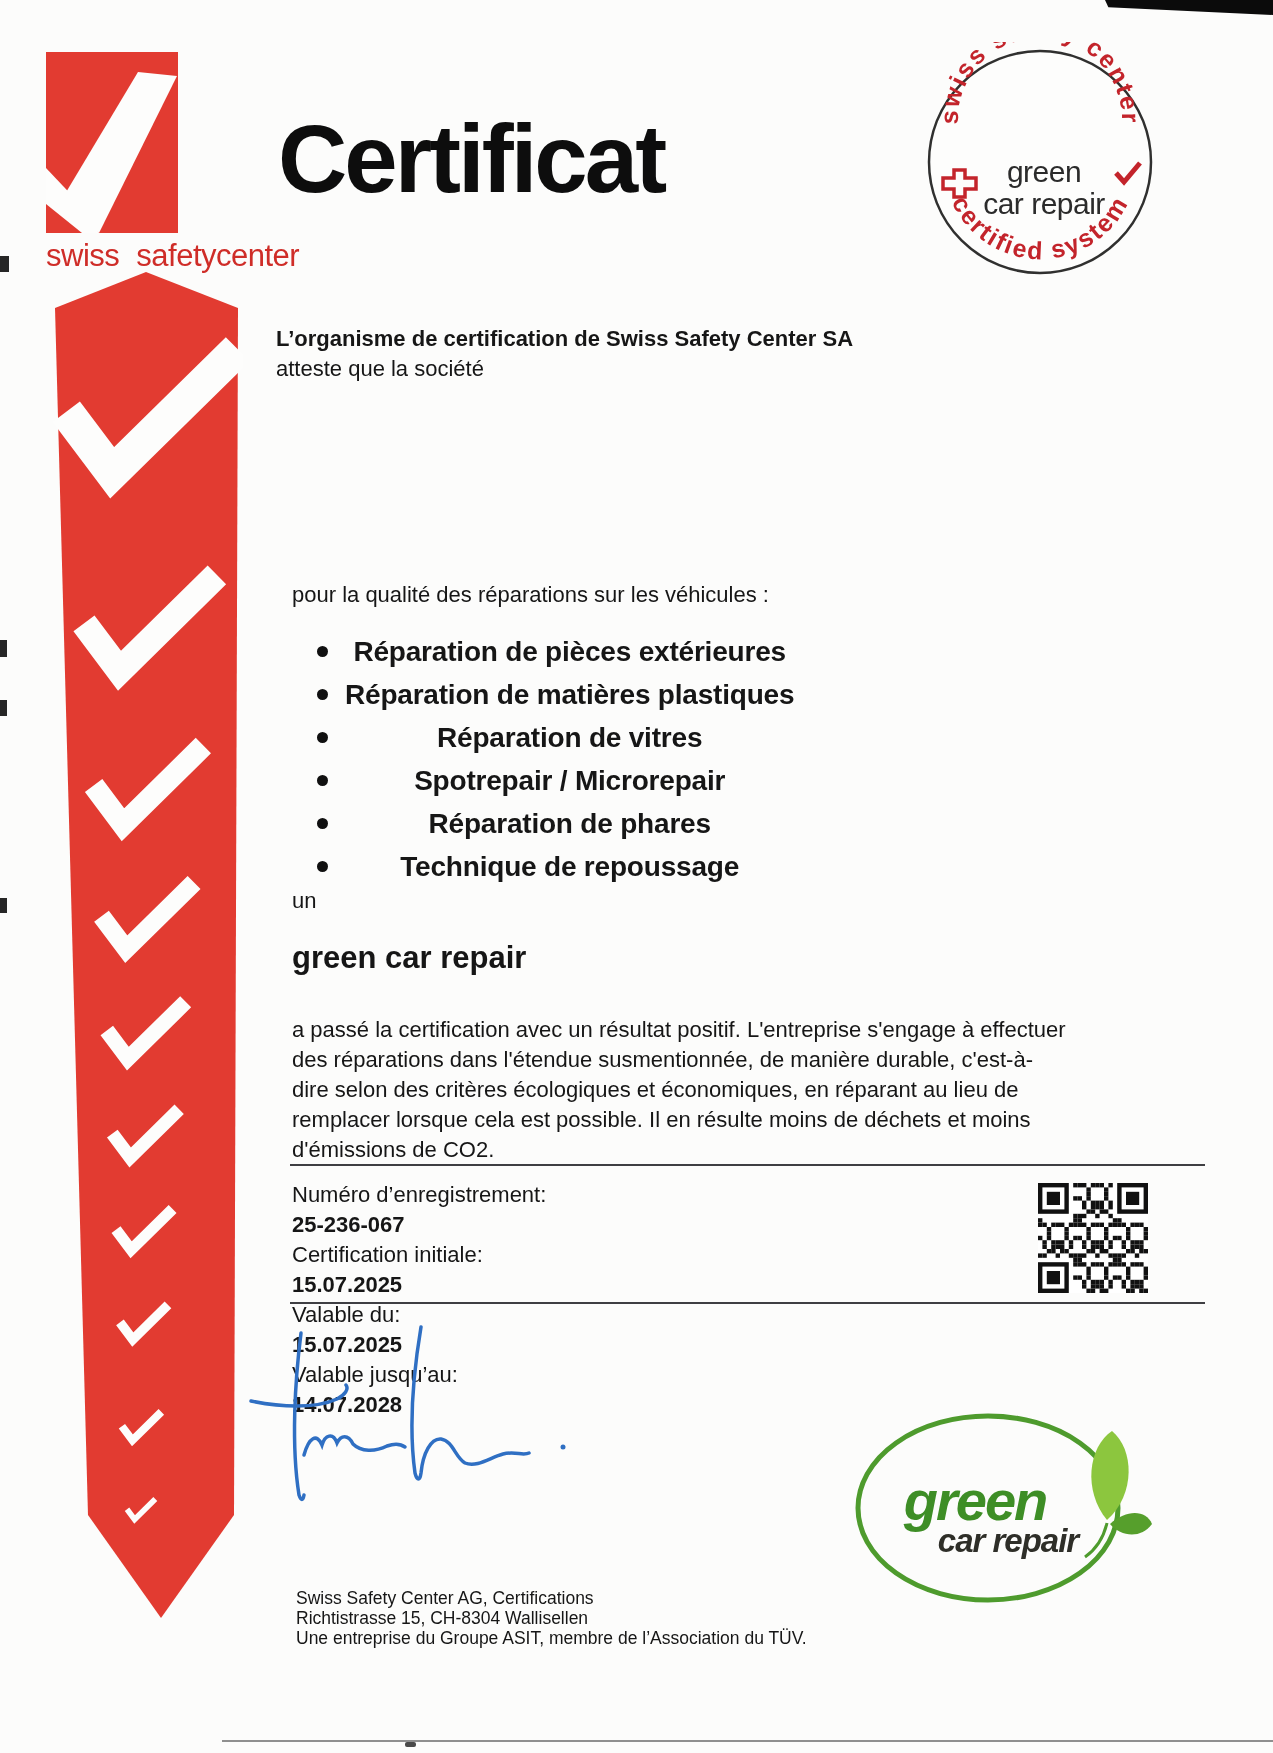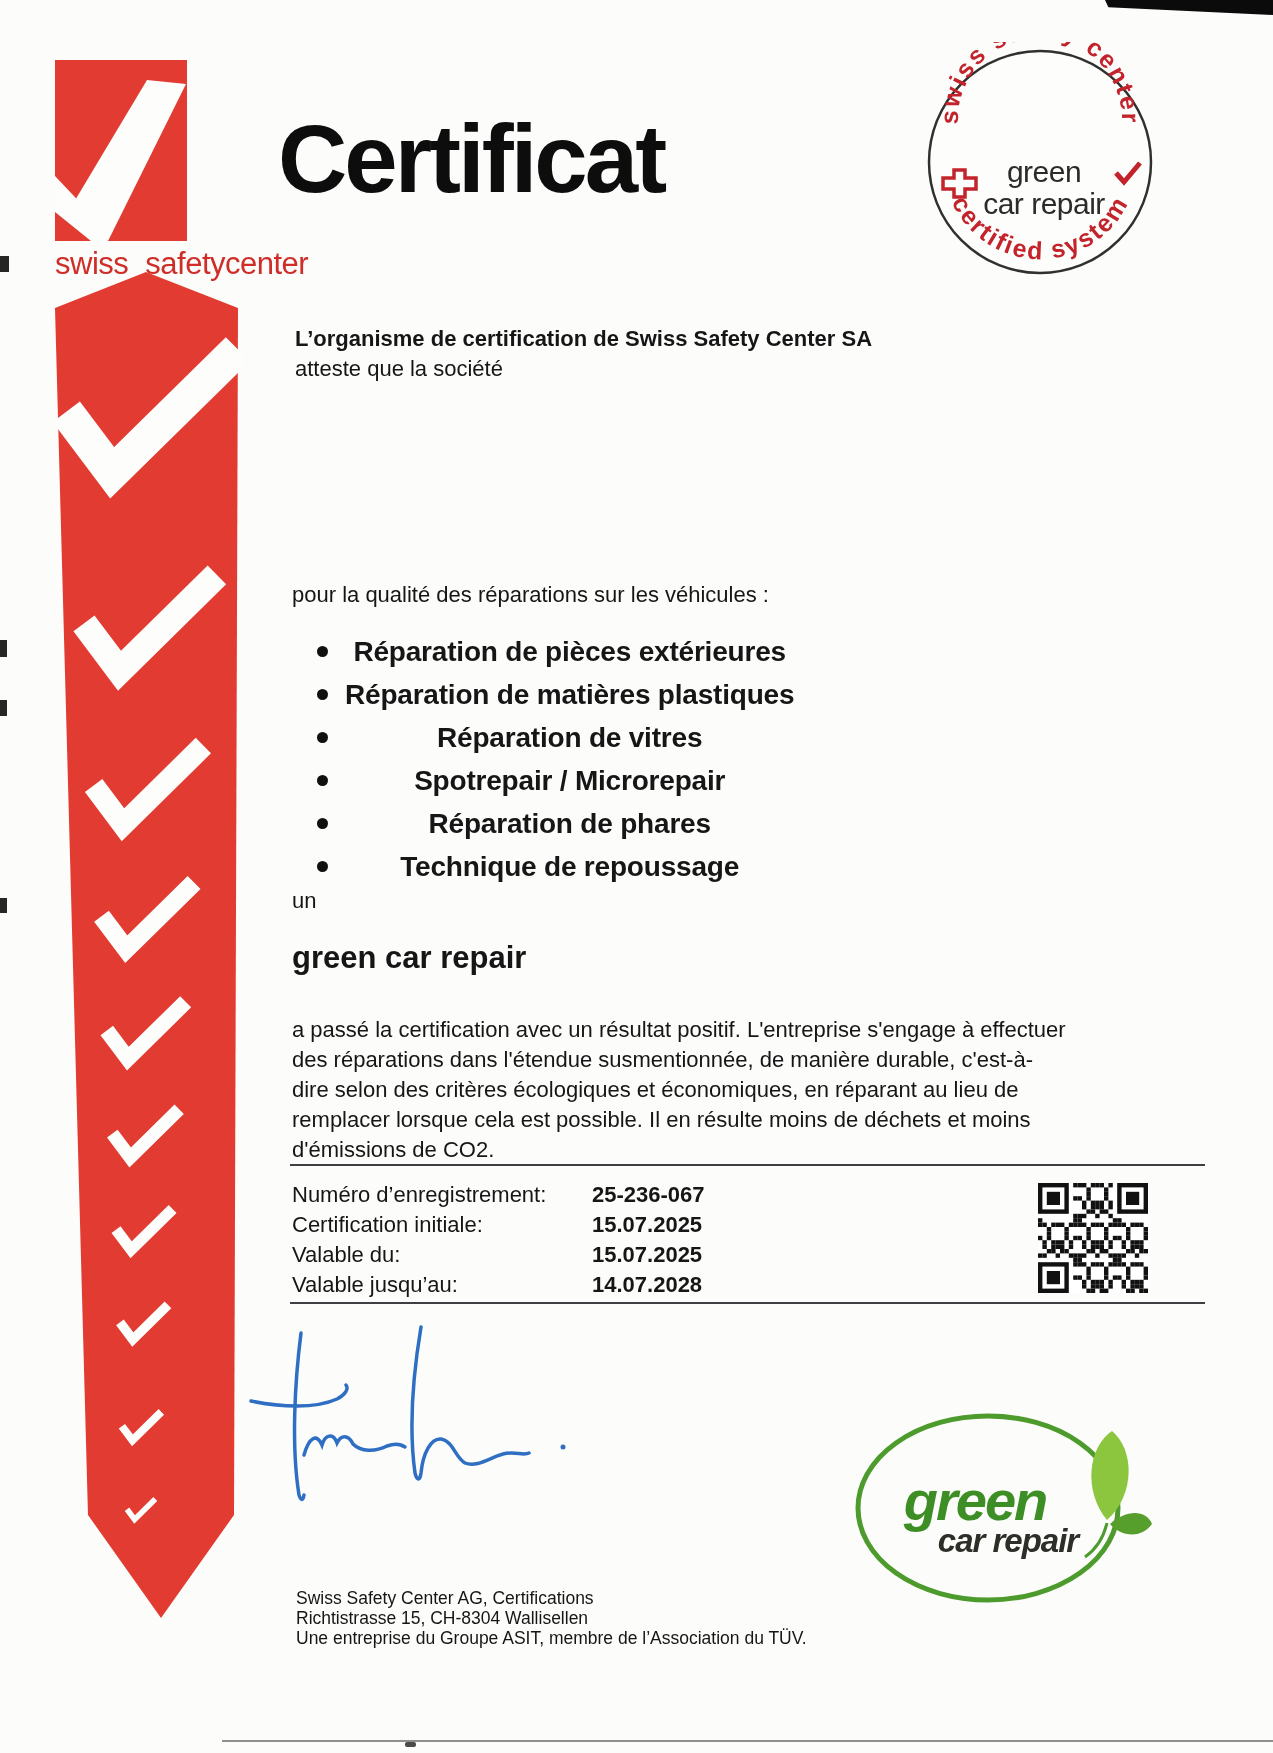--- a/index.html
+++ b/index.html
@@ -4,48 +4,48 @@
 <style>
   html,body { margin:0; padding:0; background:#6f6f6f; }
   .page {
     position:relative; width:1273px; height:1753px; margin:0 auto;
     background:#fcfcfb; overflow:hidden;
     font-family:"Liberation Sans", sans-serif; color:#161616;
   }
   .abs { position:absolute; }
 
   
-  .issuer-logo { left:55px; top:52px;margin-top:8px; }
+  .issuer-logo { left:46px; top:52px; }
   .issuer-words { display:flex; gap:17px; margin-top:4px;
     color:#cf2d28; font-size:31px; line-height:30px; letter-spacing:-0.5px; }
   .issuer-words .col { display:flex; flex-direction:row; }
 
   
   .doc-title { left:278px; top:104px; font-size:96px; font-weight:bold;
     letter-spacing:-3px; color:#0d0d0d; }
 
   
-  .intro { left:295px; top:324px; font-size:22px; line-height:30px; }
+  .intro { left:276px; top:324px; font-size:22px; line-height:30px; }
   .intro .b { font-weight:bold; }
   .company { left:292px; top:428px; font-size:31px; font-weight:bold; line-height:40px; letter-spacing:-0.2px; }
   .scope-lead { left:292px; top:582px; font-size:22px; }
   .scope-list { left:292px; top:621px; margin:9px; padding:0; list-style:none;text-align:center; }
   .scope-list li { position:relative; padding-left:44px; font-size:28px; font-weight:bold; line-height:43px; letter-spacing:-0.2px; }
   .scope-list li::before { content:""; position:absolute; left:16px; top:16px;
     width:11px; height:11px; border-radius:50%; background:#101010; }
   .connector { left:292px; top:888px; font-size:22px; }
   .program { left:292px; top:940px; font-size:31px; font-weight:bold; }
   .statement { left:292px; top:1015px; width:775px; font-size:22px; line-height:30px; }
 
   .rule { height:2px; background:#3f3f43; }
   .rule-1 { left:290px; top:1164px; width:915px; }
   .rule-2 { left:290px; top:1302px; width:915px; }
 
   .reg-table { left:292px; top:1180px; font-size:22px; line-height:30px; }
-  .reg-row { display:flex; }
+  .reg-row { display:flex;flex-direction:column; }
   .reg-label { width:300px; }
   .reg-value { font-weight:bold; }
 
   .qr-box { left:1038px; top:1183px; width:110px; height:110px; background:#fff; }
 
   .sig-block { left:292px; top:1504px; font-size:22px; line-height:27px; }
   .org-block { left:296px; top:1588px; font-size:17.5px; line-height:20px; }
 
   
   .corner-mark { top:0; right:0; width:168px; height:15px; background:#0b0b0b;

